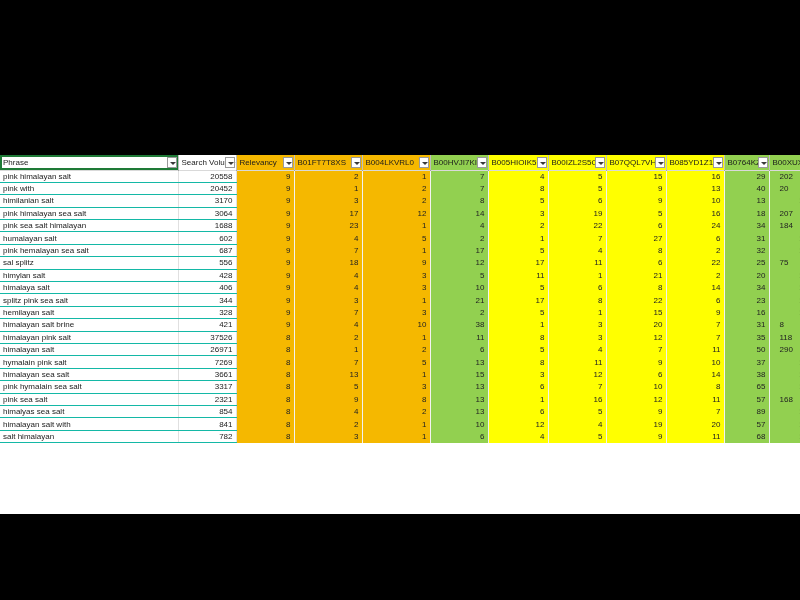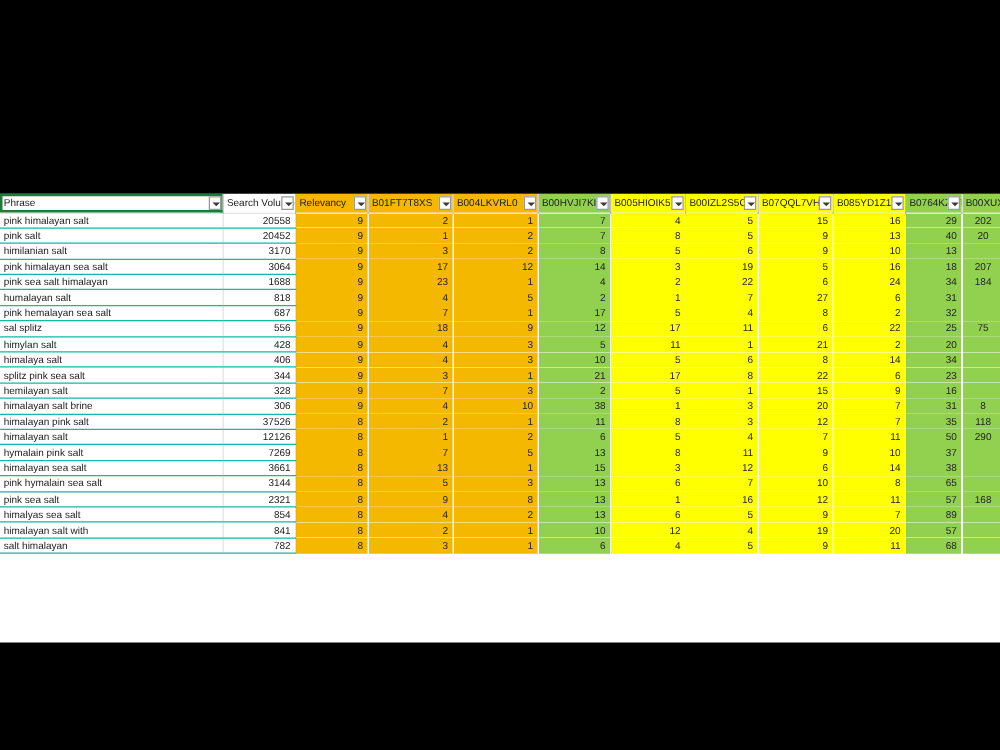--- a/index.html
+++ b/index.html
@@ -98,21 +98,21 @@
   .c-yellow { background: #ffff00; }
 
   .txt  { text-align: left; }
   .num  { text-align: right; }
 
   tr.body td.c-plain { border-bottom: 1px solid #14b8a6; }
   tr.body td.c-orange, tr.body td.c-green, tr.body td.c-yellow { border-right-color: rgba(0,0,0,0.05); }
 
   
   .split { display: flex; justify-content: flex-end; gap: 6px; }
-  .split .lead { min-width: 14px; text-align: center; }
+  .split .lead { min-width: 14px; text-align: left; }
   .split .tail { min-width: 24px; text-align: left; }
 </style>
 </head>
 <body>
 
 <div id="sheet-wrap">
   <table class="grid">
     <colgroup id="colgroup">
         <col style="width: 178px;">
         <col style="width: 58px;">
@@ -157,21 +157,21 @@
           <td class="c-yellow num">16</td>
           <td class="c-green num">29</td>
           <td class="c-green num">
             <span class="split">
               <span class="lead">202</span>
               <span class="tail"></span>
             </span>
           </td>
         </tr>
         <tr class="body">
-          <td class="c-plain txt">pink salt</td>
+          <td class="c-plain txt">pink with</td>
           <td class="c-plain num">20452</td>
           <td class="c-orange num">9</td>
           <td class="c-orange num">1</td>
           <td class="c-orange num">2</td>
           <td class="c-green num">7</td>
           <td class="c-yellow num">8</td>
           <td class="c-yellow num">5</td>
           <td class="c-yellow num">9</td>
           <td class="c-yellow num">13</td>
           <td class="c-green num">40</td>
@@ -234,21 +234,21 @@
           <td class="c-green num">34</td>
           <td class="c-green num">
             <span class="split">
               <span class="lead">184</span>
               <span class="tail"></span>
             </span>
           </td>
         </tr>
         <tr class="body">
           <td class="c-plain txt">humalayan salt</td>
-          <td class="c-plain num">818</td>
+          <td class="c-plain num">602</td>
           <td class="c-orange num">9</td>
           <td class="c-orange num">4</td>
           <td class="c-orange num">5</td>
           <td class="c-green num">2</td>
           <td class="c-yellow num">1</td>
           <td class="c-yellow num">7</td>
           <td class="c-yellow num">27</td>
           <td class="c-yellow num">6</td>
           <td class="c-green num">31</td>
           <td class="c-green num">
@@ -367,21 +367,21 @@
           <td class="c-green num">16</td>
           <td class="c-green num">
             <span class="split">
               <span class="lead"></span>
               <span class="tail">&gt;306</span>
             </span>
           </td>
         </tr>
         <tr class="body">
           <td class="c-plain txt">himalayan salt brine</td>
-          <td class="c-plain num">306</td>
+          <td class="c-plain num">421</td>
           <td class="c-orange num">9</td>
           <td class="c-orange num">4</td>
           <td class="c-orange num">10</td>
           <td class="c-green num">38</td>
           <td class="c-yellow num">1</td>
           <td class="c-yellow num">3</td>
           <td class="c-yellow num">20</td>
           <td class="c-yellow num">7</td>
           <td class="c-green num">31</td>
           <td class="c-green num">
@@ -405,21 +405,21 @@
           <td class="c-green num">35</td>
           <td class="c-green num">
             <span class="split">
               <span class="lead">118</span>
               <span class="tail"></span>
             </span>
           </td>
         </tr>
         <tr class="body">
           <td class="c-plain txt">himalayan salt</td>
-          <td class="c-plain num">12126</td>
+          <td class="c-plain num">26971</td>
           <td class="c-orange num">8</td>
           <td class="c-orange num">1</td>
           <td class="c-orange num">2</td>
           <td class="c-green num">6</td>
           <td class="c-yellow num">5</td>
           <td class="c-yellow num">4</td>
           <td class="c-yellow num">7</td>
           <td class="c-yellow num">11</td>
           <td class="c-green num">50</td>
           <td class="c-green num">
@@ -462,21 +462,21 @@
           <td class="c-green num">38</td>
           <td class="c-green num">
             <span class="split">
               <span class="lead"></span>
               <span class="tail">&gt;306</span>
             </span>
           </td>
         </tr>
         <tr class="body">
           <td class="c-plain txt">pink hymalain sea salt</td>
-          <td class="c-plain num">3144</td>
+          <td class="c-plain num">3317</td>
           <td class="c-orange num">8</td>
           <td class="c-orange num">5</td>
           <td class="c-orange num">3</td>
           <td class="c-green num">13</td>
           <td class="c-yellow num">6</td>
           <td class="c-yellow num">7</td>
           <td class="c-yellow num">10</td>
           <td class="c-yellow num">8</td>
           <td class="c-green num">65</td>
           <td class="c-green num">

